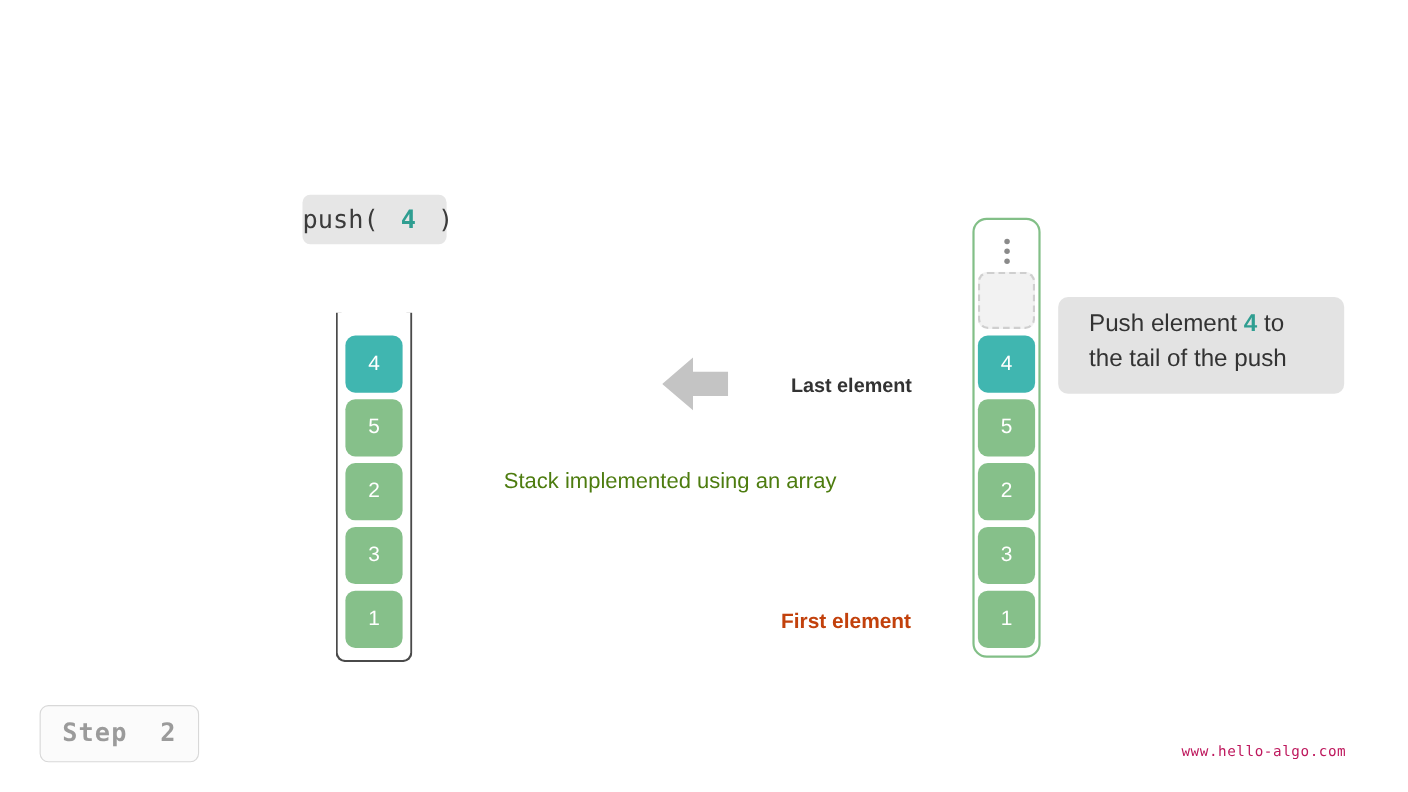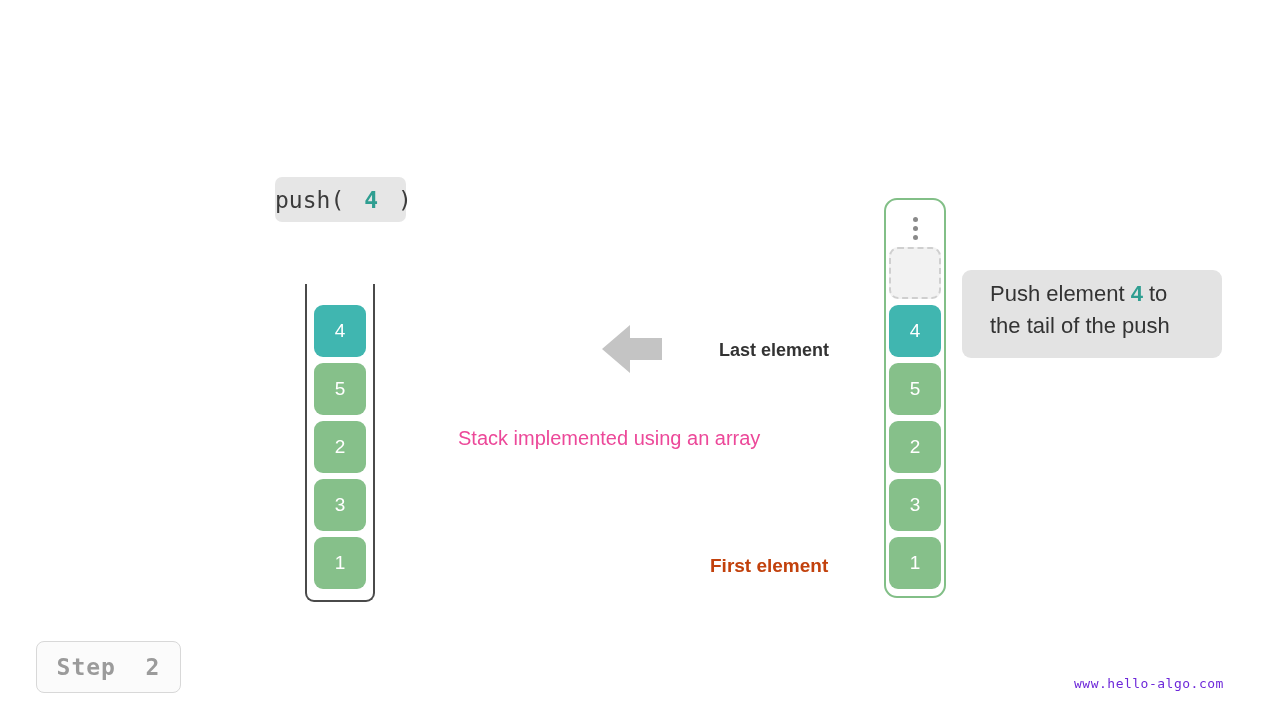--- a/index.html
+++ b/index.html
@@ -184,21 +184,21 @@
     top: 555px;
     font-size: 19px;
     font-weight: bold;
     color: #c2410c;
   }
   .caption {
     position: absolute;
     left: 458px;
     top: 427px;
     font-size: 20px;
-    color: #ec4899;
+    color: #4d7c0f;
   }
 
   
   .step-badge {
     position: absolute;
     left: 36px;
     top: 641px;
     width: 145px;
     height: 52px;
     box-sizing: border-box;
@@ -216,21 +216,21 @@
     white-space: pre;
   }
 
   
   .watermark {
     position: absolute;
     left: 1074px;
     top: 676px;
     font-family: "DejaVu Sans Mono", monospace;
     font-size: 13px;
-    color: #6d28d9;
+    color: #be185d;
     letter-spacing: 0.5px;
   }
 </style>
 </head>
 <body>
 
 <div class="stage">
 
   <div class="code-label">
     <span>push(</span><span class="accent">4</span><span>)</span>

